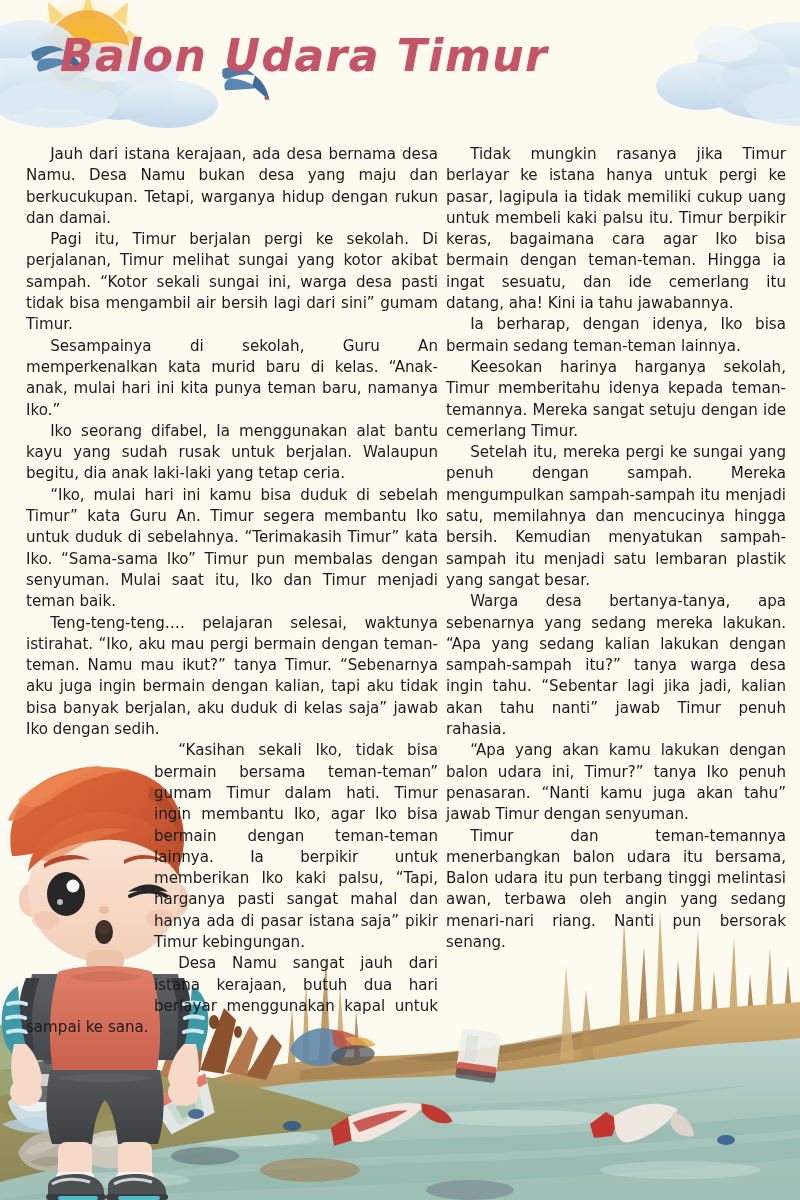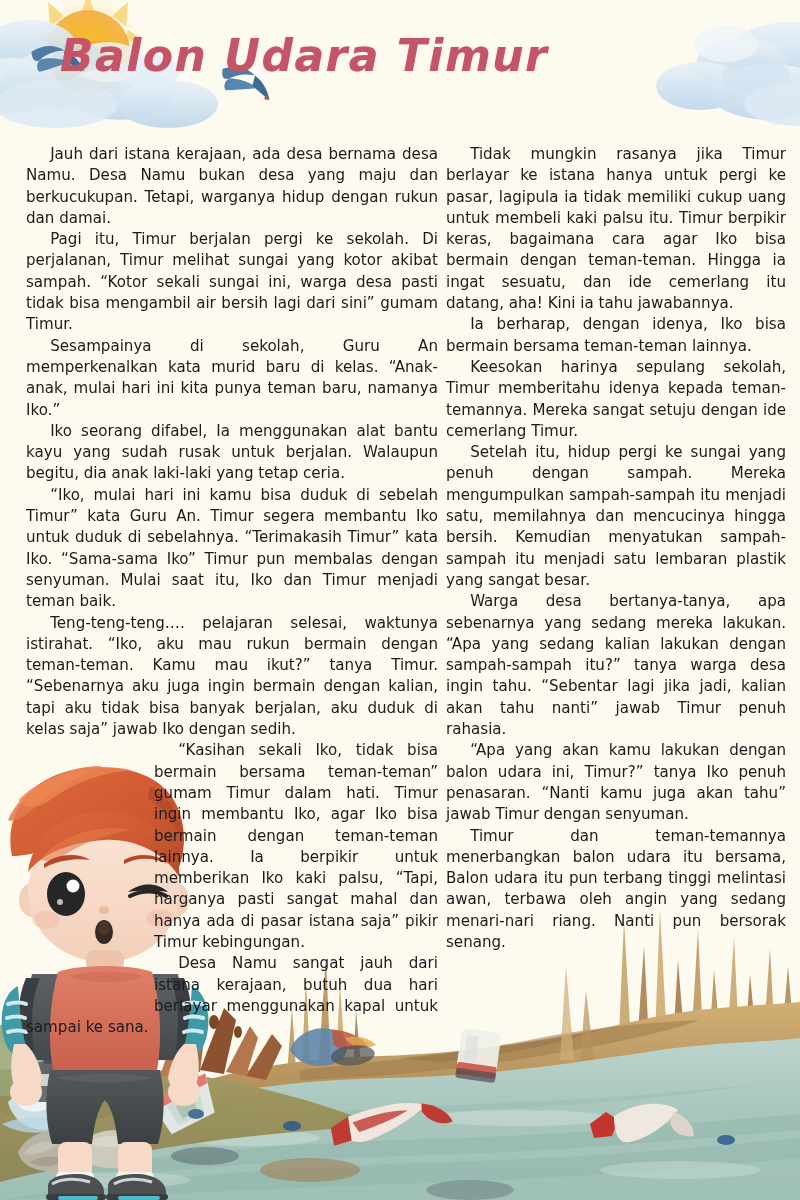--- a/index.html
+++ b/index.html
@@ -200,31 +200,31 @@
 
   <div class="columns">
 
     <div class="col col-left">
       <div class="wrap-spacer" style="height:0;"></div>
       <p>Jauh dari istana kerajaan, ada desa bernama desa Namu. Desa Namu bukan desa yang maju dan berkucukupan. Tetapi, warganya hidup dengan rukun dan damai.</p>
       <p>Pagi itu, Timur berjalan pergi ke sekolah. Di perjalanan, Timur melihat sungai yang kotor akibat sampah. “Kotor sekali sungai ini, warga desa pasti tidak bisa mengambil air bersih lagi dari sini” gumam Timur.</p>
       <p>Sesampainya di sekolah, Guru An memperkenalkan kata murid baru di kelas. “Anak-anak, mulai hari ini kita punya teman baru, namanya Iko.”</p>
       <p>Iko seorang difabel, Ia menggunakan alat bantu kayu yang sudah rusak untuk berjalan. Walaupun begitu, dia anak laki-laki yang tetap ceria.</p>
       <p>“Iko, mulai hari ini kamu bisa duduk di sebelah Timur” kata Guru An. Timur segera membantu Iko untuk duduk di sebelahnya. “Terimakasih Timur” kata Iko. “Sama-sama Iko” Timur pun membalas dengan senyuman. Mulai saat itu, Iko dan Timur menjadi teman baik.</p>
-      <p>Teng-teng-teng…. pelajaran selesai, waktunya istirahat. “Iko, aku mau rukun bermain dengan teman-teman. Kamu mau ikut?” tanya Timur. “Sebenarnya aku juga ingin bermain dengan kalian, tapi aku tidak bisa banyak berjalan, aku duduk di kelas saja” jawab Iko dengan sedih.</p>
+      <p>Teng-teng-teng…. pelajaran selesai, waktunya istirahat. “Iko, aku mau pergi bermain dengan teman-teman. Namu mau ikut?” tanya Timur. “Sebenarnya aku juga ingin bermain dengan kalian, tapi aku tidak bisa banyak berjalan, aku duduk di kelas saja” jawab Iko dengan sedih.</p>
       <div class="wrap-spacer"></div>
       <p>“Kasihan sekali Iko, tidak bisa bermain bersama teman-teman” gumam Timur dalam hati. Timur ingin membantu Iko, agar Iko bisa bermain dengan teman-teman lainnya. Ia berpikir untuk memberikan Iko kaki palsu, “Tapi, harganya pasti sangat mahal dan hanya ada di pasar istana saja” pikir Timur kebingungan.</p>
       <p>Desa Namu sangat jauh dari istana kerajaan, butuh dua hari berlayar menggunakan kapal untuk sampai ke sana.</p>
     </div>
 
     <div class="col col-right">
       <p>Tidak mungkin rasanya jika Timur berlayar ke istana hanya untuk pergi ke pasar, lagipula ia tidak memiliki cukup uang untuk membeli kaki palsu itu. Timur berpikir keras, bagaimana cara agar Iko bisa bermain dengan teman-teman. Hingga ia ingat sesuatu, dan ide cemerlang itu datang, aha! Kini ia tahu jawabannya.</p>
-      <p>Ia berharap, dengan idenya, Iko bisa bermain bersama teman-teman lainnya.</p>
-      <p>Keesokan harinya sepulang sekolah, Timur memberitahu idenya kepada teman-temannya. Mereka sangat setuju dengan ide cemerlang Timur.</p>
-      <p>Setelah itu, hidup pergi ke sungai yang penuh dengan sampah. Mereka mengumpulkan sampah-sampah itu menjadi satu, memilahnya dan mencucinya hingga bersih. Kemudian menyatukan sampah-sampah itu menjadi satu lembaran plastik yang sangat besar.</p>
+      <p>Ia berharap, dengan idenya, Iko bisa bermain sedang teman-teman lainnya.</p>
+      <p>Keesokan harinya harganya sekolah, Timur memberitahu idenya kepada teman-temannya. Mereka sangat setuju dengan ide cemerlang Timur.</p>
+      <p>Setelah itu, mereka pergi ke sungai yang penuh dengan sampah. Mereka mengumpulkan sampah-sampah itu menjadi satu, memilahnya dan mencucinya hingga bersih. Kemudian menyatukan sampah-sampah itu menjadi satu lembaran plastik yang sangat besar.</p>
       <p>Warga desa bertanya-tanya, apa sebenarnya yang sedang mereka lakukan. “Apa yang sedang kalian lakukan dengan sampah-sampah itu?” tanya warga desa ingin tahu. “Sebentar lagi jika jadi, kalian akan tahu nanti” jawab Timur penuh rahasia.</p>
       <p>“Apa yang akan kamu lakukan dengan balon udara ini, Timur?” tanya Iko penuh penasaran. “Nanti kamu juga akan tahu” jawab Timur dengan senyuman.</p>
       <p>Timur dan teman-temannya menerbangkan balon udara itu bersama, Balon udara itu pun terbang tinggi melintasi awan, terbawa oleh angin yang sedang menari-nari riang. Nanti pun bersorak senang.</p>
     </div>
 
   </div>
 
   <div class="illustration">
     <svg width="800" height="430" viewBox="0 0 800 430" xmlns="http://www.w3.org/2000/svg">
       <defs>

